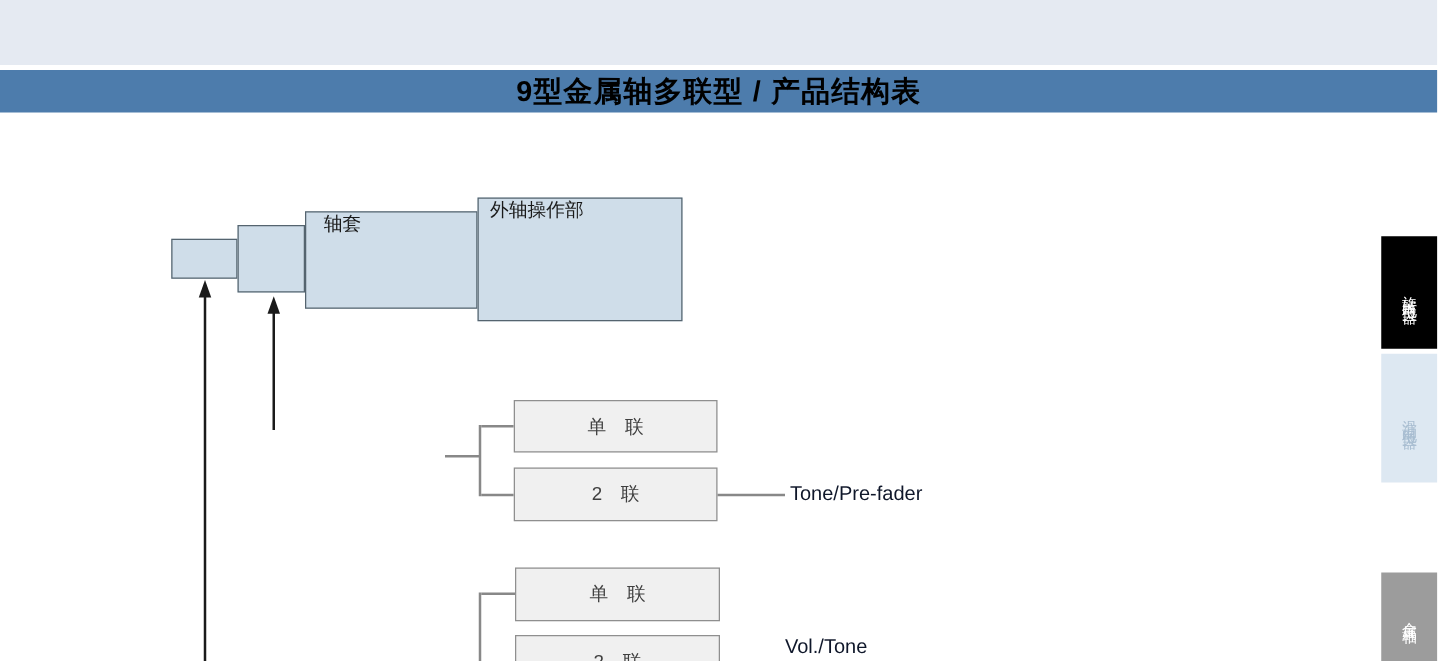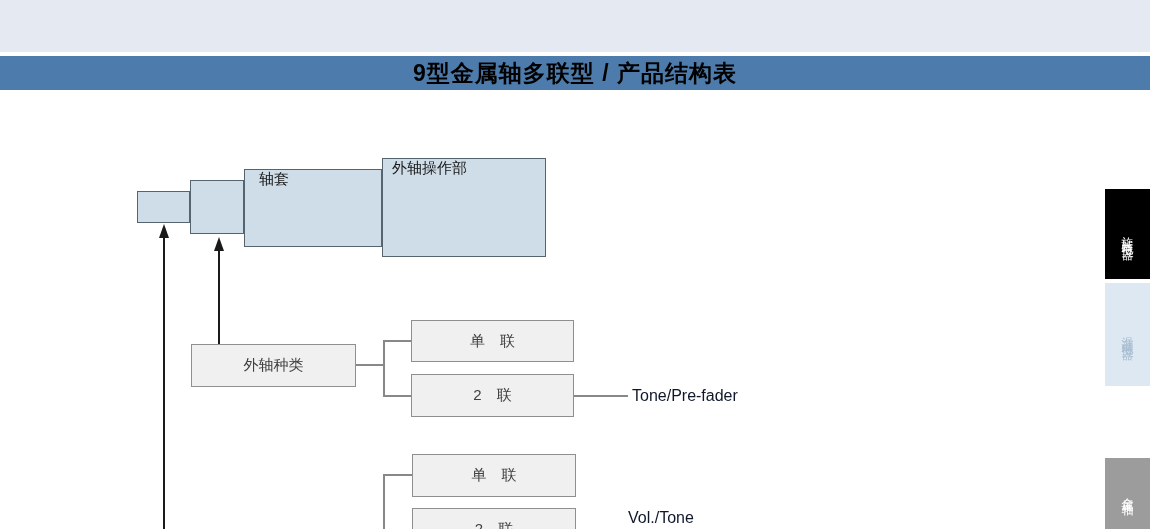--- a/index.html
+++ b/index.html
@@ -157,23 +157,20 @@
   </div>
   <div class="shaft-box sb4">
     <span>外轴操作部</span>
   </div>
 
   <div class="arrow-line a1-line"></div>
   <div class="arrow-head a1-head"></div>
   <div class="arrow-line a2-line"></div>
   <div class="arrow-head a2-head"></div>
 
-  <div class="opt-box cat">
-    <span>外轴种类</span>
-  </div>
 
   <div class="line l-cat-out"></div>
   <div class="line l-g1-vert"></div>
   <div class="line l-g1a-in"></div>
   <div class="line l-g1b-in"></div>
 
   <div class="opt-box g1a">
     <span>单　联</span>
   </div>
   <div class="opt-box g1b">

